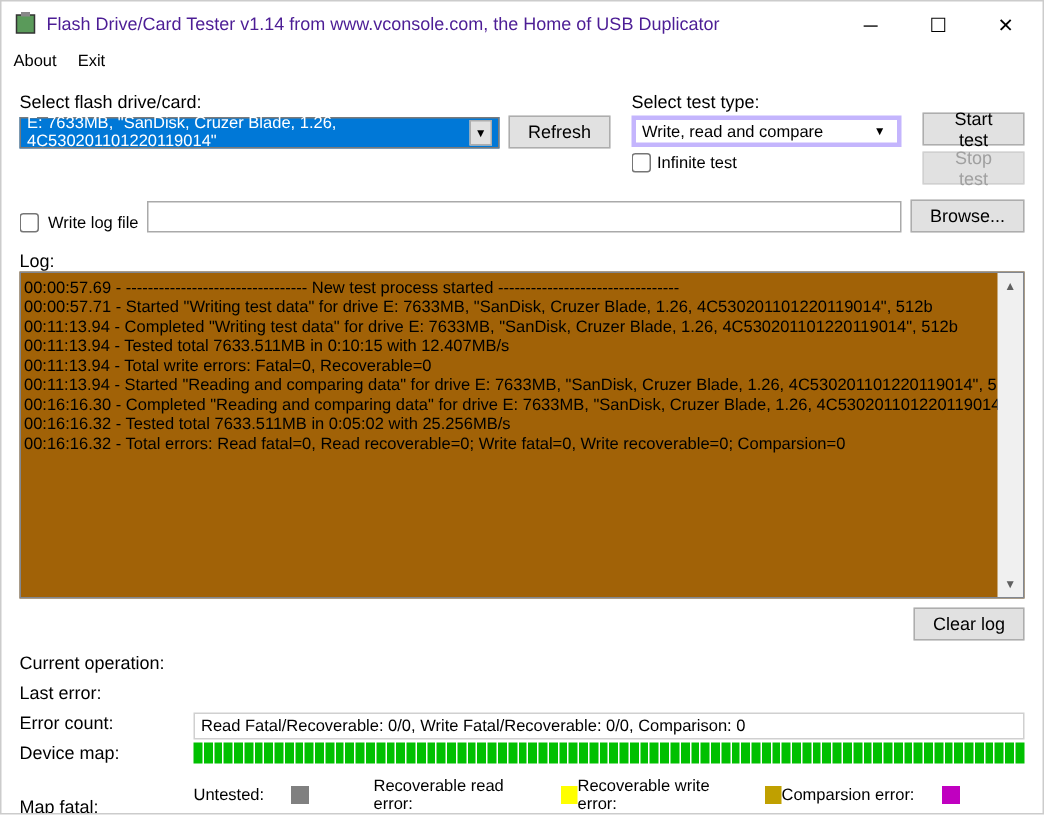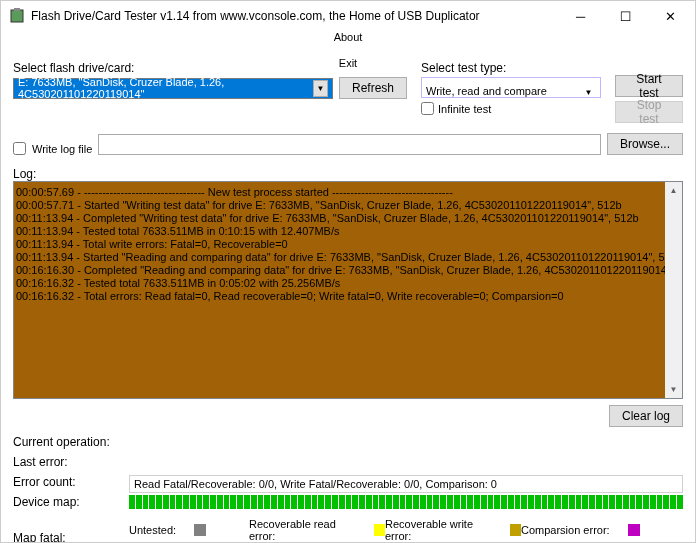--- a/index.html
+++ b/index.html
@@ -1,33 +1,33 @@
 <!DOCTYPE html>
 <html><head>
 <meta charset="utf-8">
 <style>
 * { box-sizing: border-box; margin: 0; padding: 0; font-family: 'Segoe UI', Tahoma, sans-serif; font-size: 11px; }
 body { background: #fff; width: 696px; height: 543px; overflow: hidden; border: 1px solid #ccc; }
 .titlebar { height: 30px; display: flex; align-items: center; padding: 0 2px 0 8px; }
 .titlebar .icon { width: 16px; height: 16px; margin-right: 6px; }
-.titlebar .title { flex: 1; font-size: 12px; color: #000000; }
+.titlebar .title { flex: 1; font-size: 12px; color: #4c1d95; }
 .titlebar .winbtns { display: flex; }
 .titlebar .winbtn { width: 45px; height: 28px; display: flex; align-items: center; justify-content: center; font-size: 13px; color: #000; }
-.menubar { height: 20px; padding: 0 8px; display: flex; gap: 14px; align-items: center; font-size: 12px; flex-direction: column; }
+.menubar { height: 20px; padding: 0 8px; display: flex; gap: 14px; align-items: center; font-size: 12px; }
 .content { padding: 4px 12px 8px 12px; }
 .label { font-size: 12px; color: #000; }
 .top-section { display: flex; gap: 14px; margin-top: 6px; }
 .left-col { flex: 1; }
 .select-drive { display: flex; align-items: center; gap: 6px; margin-top: 2px; }
 .drive-combo { flex: 1; height: 21px; border: 1px solid #7a7a7a; background: #0078d7; color: #fff; padding: 0 4px; display: flex; align-items: center; justify-content: space-between; }
 .drive-combo .arrow { width: 17px; height: 17px; background: #e1e1e1; color: #000; display: flex; align-items: center; justify-content: center; font-size: 8px; border: 1px solid #adadad; }
 .btn { height: 22px; padding: 0 12px; background: #e1e1e1; border: 1px solid #adadad; font-size: 12px; display: inline-flex; align-items: center; justify-content: center; cursor: pointer; }
 .btn.disabled { color: #a0a0a0; border-color: #d0d0d0; }
 .mid-col { width: 180px; }
-.test-combo { width: 100%; height: 21px; border: 1px solid #c4b5fd; background: #fff; padding: 0 4px; display: flex; align-items: flex-end; justify-content: space-between; margin-top: 2px; }
+.test-combo { width: 100%; height: 21px; border: 3px solid #c4b5fd; background: #fff; padding: 0 4px; display: flex; align-items: center; justify-content: space-between; margin-top: 2px; }
 .test-combo .arrow { width: 15px; font-size: 8px; text-align: center; }
 .chkrow { display: flex; align-items: center; gap: 4px; margin-top: 4px; }
 .chkrow input { width: 13px; height: 13px; }
 .right-col { display: flex; flex-direction: column; gap: 4px; margin-top: 14px; }
 .right-col .btn { width: 68px; }
 .logfile-row { display: flex; align-items: flex-end; gap: 6px; margin-top: 10px; }
 .logfile-input { flex: 1; height: 21px; border: 1px solid #aaa; }
 .log-section { margin-top: 12px; }
 .log-box { height: 218px; border: 1px solid #828790; background: #a16207; padding: 4px 2px; position: relative; overflow: hidden; }
 .log-line { font-size: 11px; white-space: nowrap; line-height: 13px; }

